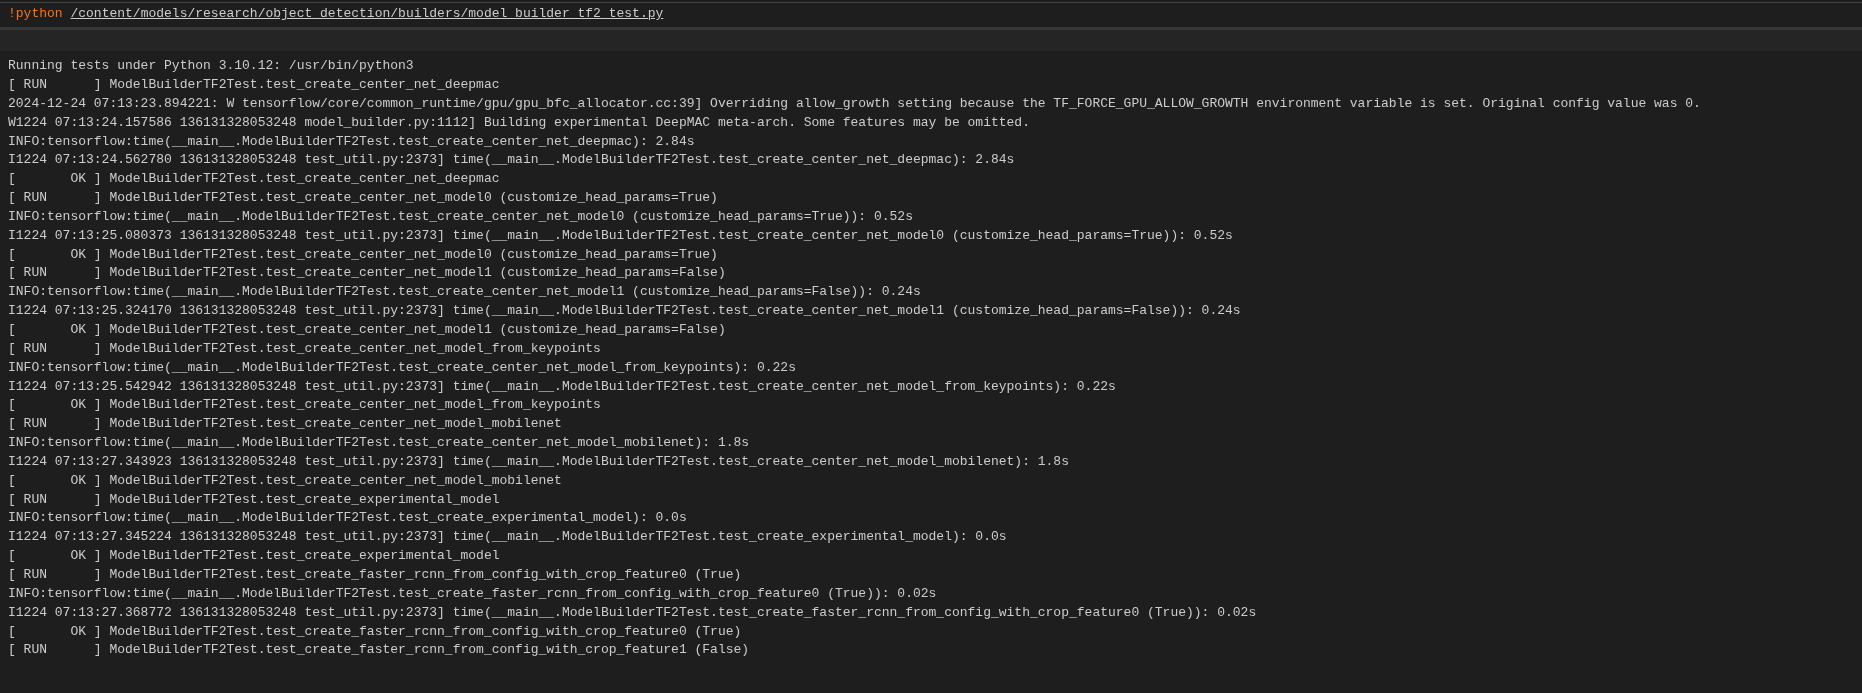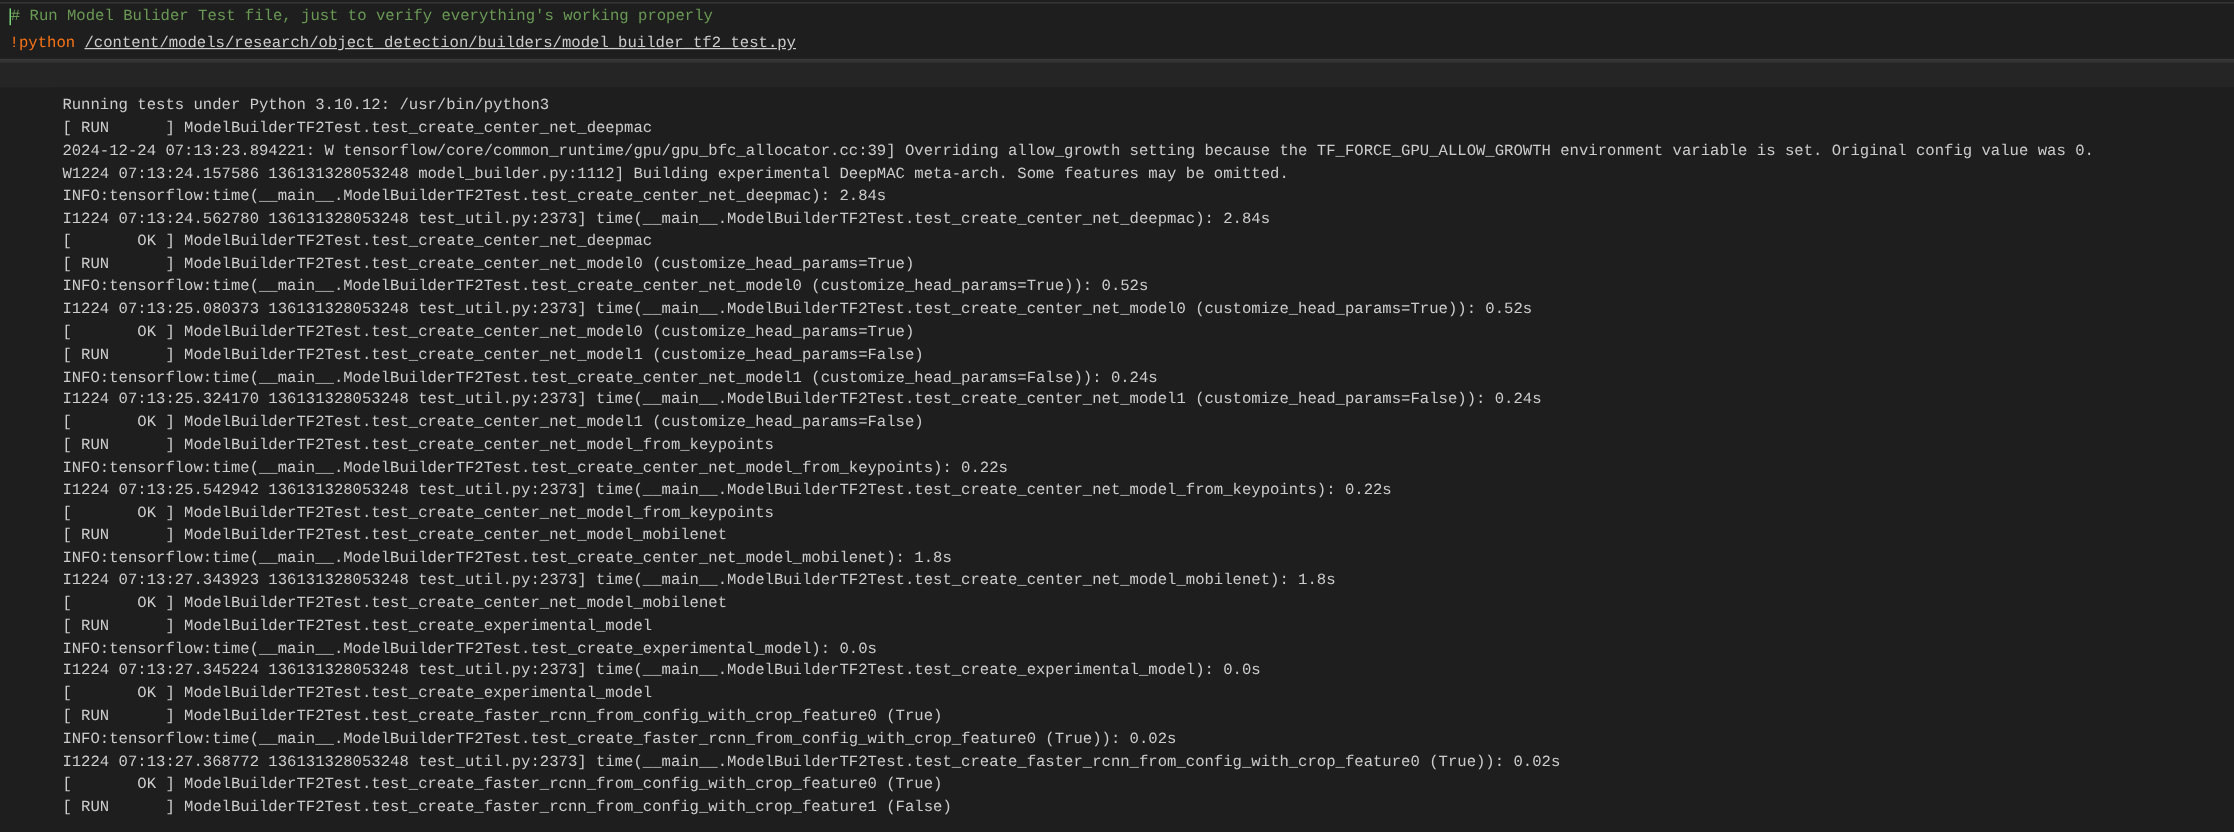--- a/index.html
+++ b/index.html
@@ -43,39 +43,37 @@
     height: 22px;
     background: #252526;
     border-top: 1px solid #3a3a3a;
   }
   .output-area {
     background: #1e1e1e;
     padding: 6px 8px 4px 8px;
     white-space: pre;
     line-height: 1.45;
     color: #cccccc;
-    margin-left: 44px;
   }
   .output-line {
     white-space: pre;
   }
   .top-border {
     height: 3px;
     background: #1e1e1e;
     border-bottom: 1px solid #444;
   }
 </style>
 </head>
 <body>
 
 <div class="cell-container">
   <div class="top-border"></div>
 
   <div class="code-cell">
-    <div class="code-line"><span class="cursor-bar"></span><span class="comment">#</span><span class="comment"> Run Model Bulider Test file, just to verify everything's working properly</span></div>
     <div class="code-line"><span class="magic">!python </span><span class="path-text">/content/models/research/object_detection/builders/model_builder_tf2_test.py</span></div>
     <div class="separator-line"></div>
   </div>
 
   <div class="cell-bottom-bar"></div>
 
   <div class="output-area" id="output-container"><div class="output-line">Running tests under Python 3.10.12: /usr/bin/python3</div><div class="output-line">[ RUN      ] ModelBuilderTF2Test.test_create_center_net_deepmac</div><div class="output-line">2024-12-24 07:13:23.894221: W tensorflow/core/common_runtime/gpu/gpu_bfc_allocator.cc:39] Overriding allow_growth setting because the TF_FORCE_GPU_ALLOW_GROWTH environment variable is set. Original config value was 0.</div><div class="output-line">W1224 07:13:24.157586 136131328053248 model_builder.py:1112] Building experimental DeepMAC meta-arch. Some features may be omitted.</div><div class="output-line">INFO:tensorflow:time(__main__.ModelBuilderTF2Test.test_create_center_net_deepmac): 2.84s</div><div class="output-line">I1224 07:13:24.562780 136131328053248 test_util.py:2373] time(__main__.ModelBuilderTF2Test.test_create_center_net_deepmac): 2.84s</div><div class="output-line">[       OK ] ModelBuilderTF2Test.test_create_center_net_deepmac</div><div class="output-line">[ RUN      ] ModelBuilderTF2Test.test_create_center_net_model0 (customize_head_params=True)</div><div class="output-line">INFO:tensorflow:time(__main__.ModelBuilderTF2Test.test_create_center_net_model0 (customize_head_params=True)): 0.52s</div><div class="output-line">I1224 07:13:25.080373 136131328053248 test_util.py:2373] time(__main__.ModelBuilderTF2Test.test_create_center_net_model0 (customize_head_params=True)): 0.52s</div><div class="output-line">[       OK ] ModelBuilderTF2Test.test_create_center_net_model0 (customize_head_params=True)</div><div class="output-line">[ RUN      ] ModelBuilderTF2Test.test_create_center_net_model1 (customize_head_params=False)</div><div class="output-line">INFO:tensorflow:time(__main__.ModelBuilderTF2Test.test_create_center_net_model1 (customize_head_params=False)): 0.24s</div><div class="output-line">I1224 07:13:25.324170 136131328053248 test_util.py:2373] time(__main__.ModelBuilderTF2Test.test_create_center_net_model1 (customize_head_params=False)): 0.24s</div><div class="output-line">[       OK ] ModelBuilderTF2Test.test_create_center_net_model1 (customize_head_params=False)</div><div class="output-line">[ RUN      ] ModelBuilderTF2Test.test_create_center_net_model_from_keypoints</div><div class="output-line">INFO:tensorflow:time(__main__.ModelBuilderTF2Test.test_create_center_net_model_from_keypoints): 0.22s</div><div class="output-line">I1224 07:13:25.542942 136131328053248 test_util.py:2373] time(__main__.ModelBuilderTF2Test.test_create_center_net_model_from_keypoints): 0.22s</div><div class="output-line">[       OK ] ModelBuilderTF2Test.test_create_center_net_model_from_keypoints</div><div class="output-line">[ RUN      ] ModelBuilderTF2Test.test_create_center_net_model_mobilenet</div><div class="output-line">INFO:tensorflow:time(__main__.ModelBuilderTF2Test.test_create_center_net_model_mobilenet): 1.8s</div><div class="output-line">I1224 07:13:27.343923 136131328053248 test_util.py:2373] time(__main__.ModelBuilderTF2Test.test_create_center_net_model_mobilenet): 1.8s</div><div class="output-line">[       OK ] ModelBuilderTF2Test.test_create_center_net_model_mobilenet</div><div class="output-line">[ RUN      ] ModelBuilderTF2Test.test_create_experimental_model</div><div class="output-line">INFO:tensorflow:time(__main__.ModelBuilderTF2Test.test_create_experimental_model): 0.0s</div><div class="output-line">I1224 07:13:27.345224 136131328053248 test_util.py:2373] time(__main__.ModelBuilderTF2Test.test_create_experimental_model): 0.0s</div><div class="output-line">[       OK ] ModelBuilderTF2Test.test_create_experimental_model</div><div class="output-line">[ RUN      ] ModelBuilderTF2Test.test_create_faster_rcnn_from_config_with_crop_feature0 (True)</div><div class="output-line">INFO:tensorflow:time(__main__.ModelBuilderTF2Test.test_create_faster_rcnn_from_config_with_crop_feature0 (True)): 0.02s</div><div class="output-line">I1224 07:13:27.368772 136131328053248 test_util.py:2373] time(__main__.ModelBuilderTF2Test.test_create_faster_rcnn_from_config_with_crop_feature0 (True)): 0.02s</div><div class="output-line">[       OK ] ModelBuilderTF2Test.test_create_faster_rcnn_from_config_with_crop_feature0 (True)</div><div class="output-line">[ RUN      ] ModelBuilderTF2Test.test_create_faster_rcnn_from_config_with_crop_feature1 (False)</div></div>
 </div>
 
 </body></html>

